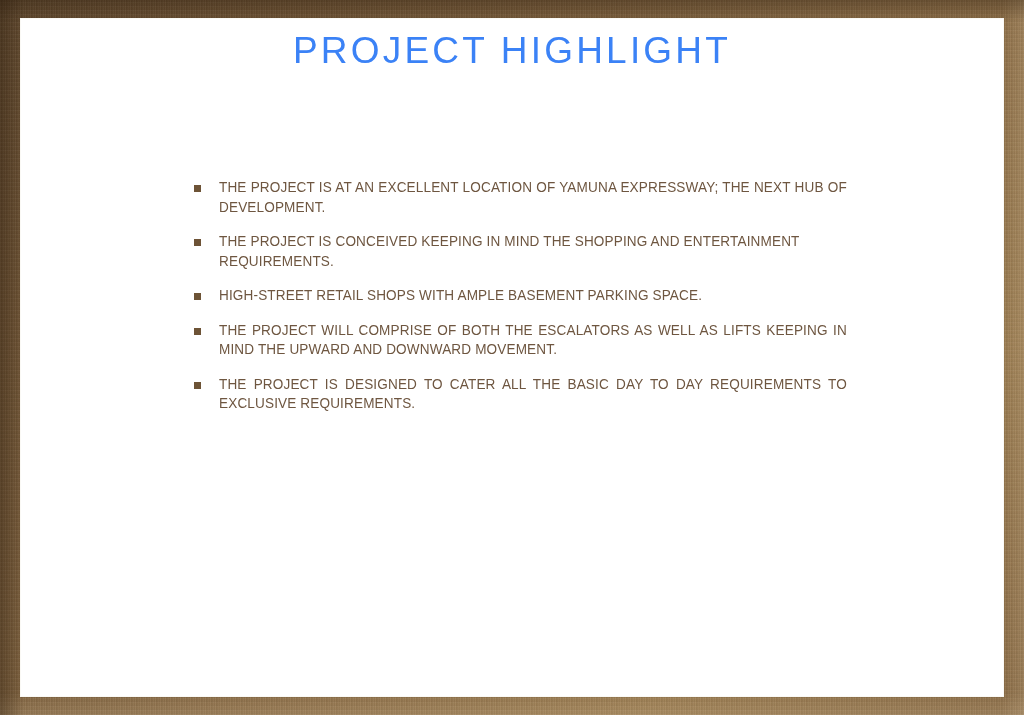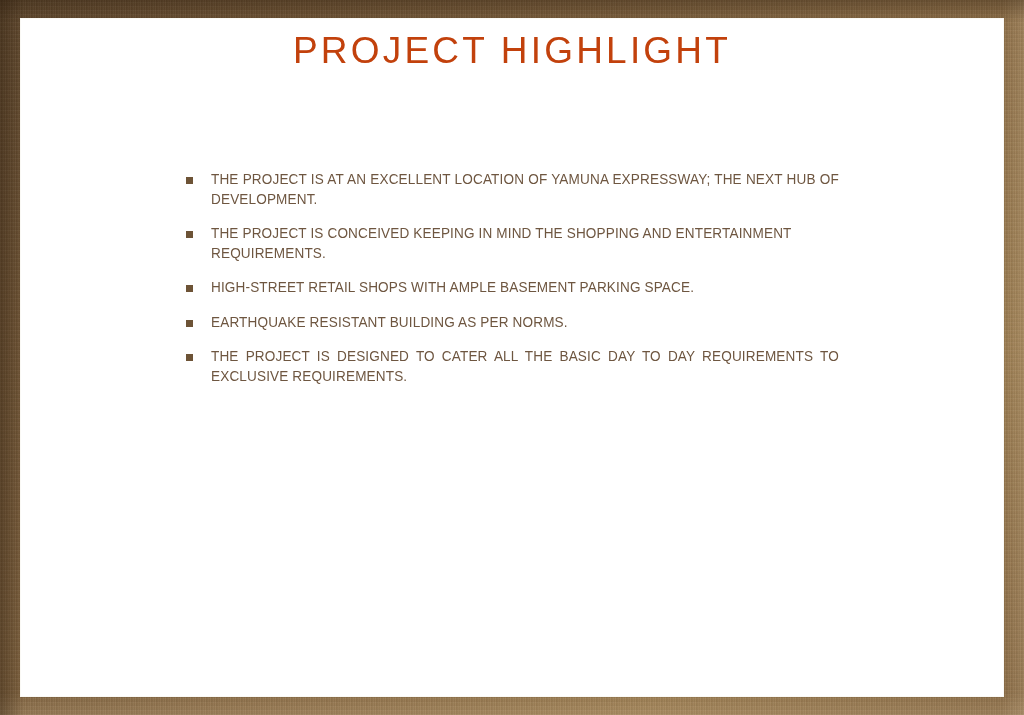--- a/index.html
+++ b/index.html
@@ -62,35 +62,35 @@
     overflow: hidden;
   }
 
   
   #slide-title {
     position: absolute;
     left: 0;
     top: 12px;
     width: 984px;
     text-align: center;
-    color: #c2410c;
+    color: #3b82f6;
     font-family: "Liberation Sans", sans-serif;
     font-size: 37px;
     font-weight: 300;
     letter-spacing: 3.2px;
     white-space: nowrap;
   }
 
   
   #highlight-list {
     position: absolute;
     left: 166px;
     top: 152px;
     width: 653px;
-    margin: 0;
+    margin: 8px;
     padding: 0;
     list-style: none;
   }
 
   .bullet-row {
     position: relative;
     padding-left: 25px;
     margin-bottom: 15px;
   }
   .bullet-row:last-child { margin-bottom: 0; }
@@ -140,21 +140,21 @@
         <li class="bullet-row">
           <span class="bullet-marker"></span>
           <span class="bullet-text single">THE PROJECT IS CONCEIVED KEEPING IN MIND THE SHOPPING AND ENTERTAINMENT REQUIREMENTS.</span>
         </li>
         <li class="bullet-row">
           <span class="bullet-marker"></span>
           <span class="bullet-text single">HIGH-STREET RETAIL SHOPS WITH AMPLE BASEMENT PARKING SPACE.</span>
         </li>
         <li class="bullet-row">
           <span class="bullet-marker"></span>
-          <span class="bullet-text single">EARTHQUAKE RESISTANT BUILDING AS PER NORMS.</span>
+          <span class="bullet-text">THE PROJECT WILL COMPRISE OF BOTH THE ESCALATORS AS WELL AS LIFTS KEEPING IN MIND THE UPWARD AND DOWNWARD MOVEMENT.</span>
         </li>
         <li class="bullet-row">
           <span class="bullet-marker"></span>
           <span class="bullet-text">THE PROJECT IS DESIGNED TO CATER ALL THE BASIC DAY TO DAY REQUIREMENTS TO EXCLUSIVE REQUIREMENTS.</span>
         </li>
       </ul>
 
   </div>
 </div>
 

